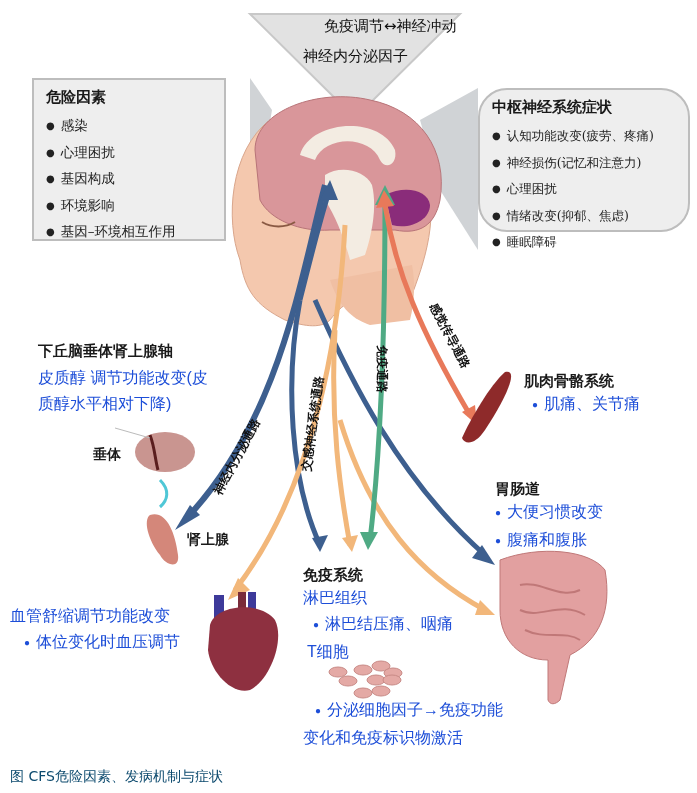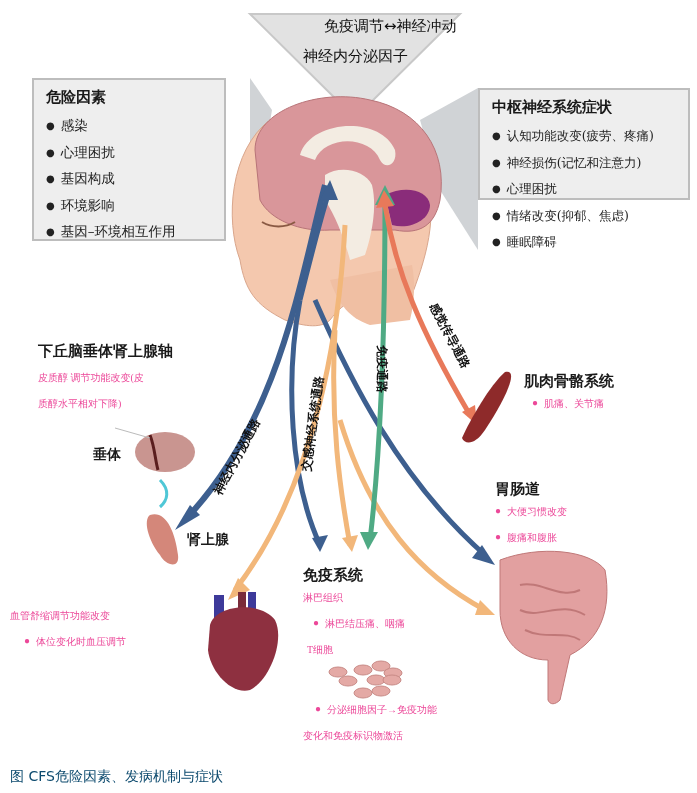--- a/index.html
+++ b/index.html
@@ -9,21 +9,21 @@
   svg.art { position: absolute; left: 0; top: 0; width: 697px; height: 793px; }
   .box {
     position: absolute; background: #eeeeee; border: 2px solid #bdbdbd;
     padding: 8px 12px;
   }
   .box .title { font-size: 15px; font-weight: bold; color: #1a1a1a; margin-bottom: 6px; }
   .box ul { list-style: none; }
   .box li { font-family: "DejaVu Serif", "Liberation Serif", serif; font-size: 13.5px; line-height: 25.5px; color: #222; }
   .box li::before { content: "●"; font-size: 10px; margin-right: 6px; position: relative; top: -1px; }
   .heading { font-size: 15px; font-weight: bold; color: #1a1a1a; }
-  .serif { font-family: Liberation Serif, serif; font-size: 10px; color: #ec4899; line-height: 26px; }
+  .serif { font-family: Liberation Sans, sans-serif; font-size: 16px; color: #1d4ed8; line-height: 26px; }
   .bullet::before { content: "●"; font-size: 10px; margin-right: 6px; position: relative; top: -1px; }
   .vlabel { position: absolute; font-size: 12px; font-weight: bold; color: #111; white-space: nowrap; transform-origin: 0 0; }
   .top-tri-text { position: absolute; font-size: 15px; color: #111; white-space: nowrap; }
   .caption { position: absolute; left: 10px; top: 768px; font-size: 14px; color: #0c4a6e; }
 </style>
 </head>
 <body>
 
 <svg class="art" viewBox="0 0 697 793">
 
@@ -121,21 +121,21 @@
   <div class="title">危险因素</div>
   <ul>
     <li>感染</li>
     <li>心理困扰</li>
     <li>基因构成</li>
     <li>环境影响</li>
     <li>基因–环境相互作用</li>
   </ul>
 </div>
 
-<div class="box" style="left:478px; top:88px; width:212px; height:112px;">
+<div class="box" style="left:478px; top:88px; width:212px; height:144px;border-radius:29px;">
   <div class="title">中枢神经系统症状</div>
   <ul>
     <li style="font-size:12.5px;">认知功能改变(疲劳、疼痛)</li>
     <li style="font-size:12.5px;">神经损伤(记忆和注意力)</li>
     <li style="font-size:12.5px;">心理困扰</li>
     <li style="font-size:12.5px;">情绪改变(抑郁、焦虑)</li>
     <li style="font-size:12.5px;">睡眠障碍</li>
   </ul>
 </div>
 

